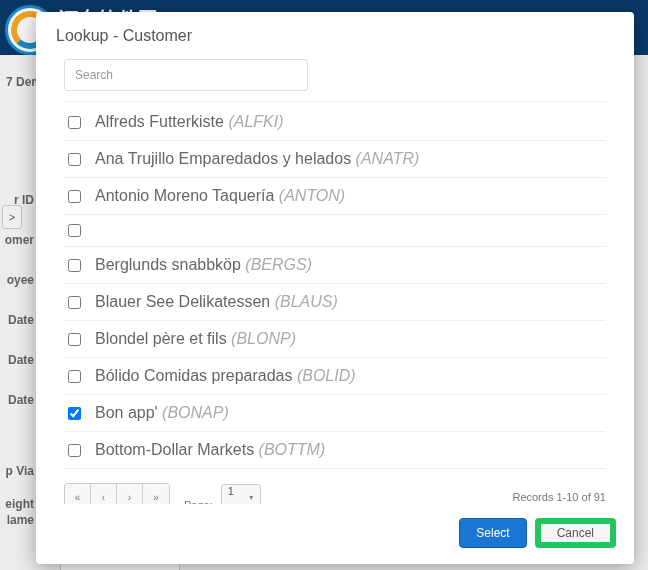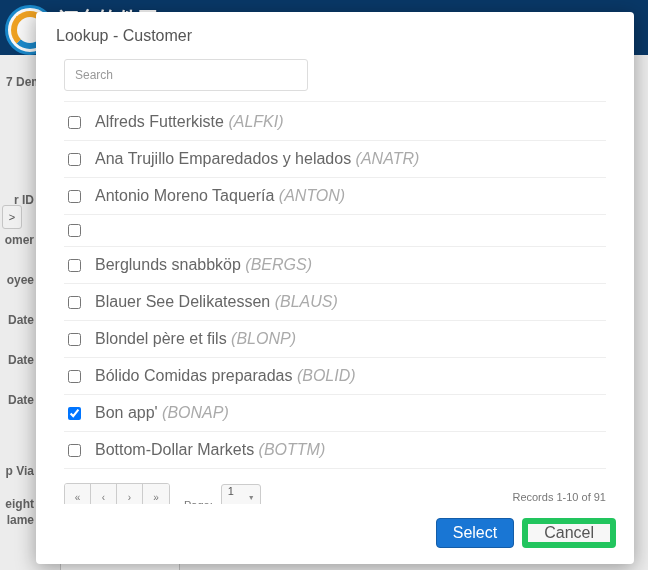--- a/index.html
+++ b/index.html
@@ -33,21 +33,21 @@
 .pager-row { display: flex; align-items: center; padding: 14px 0 0; font-size: 11px; color: #777; }
 .pager-buttons { display: flex; border: 1px solid #ccc; border-radius: 3px; overflow: hidden; }
 .pager-buttons button { width: 26px; height: 26px; background: #f7f7f7; border: none; border-right: 1px solid #ccc; font-size: 10px; color: #777; cursor: pointer; display: flex; align-items: center; justify-content: center; }
 .pager-buttons button:last-child { border-right: none; }
 .page-label { margin: 15px 8px 0 14px; }
 .page-select { width: 40px; height: 26px; border: 1px solid #ccc; border-radius: 3px; background: #f7f7f7; font-size: 11px; color: #555; text-align: left; padding: 0 6px; position: relative; }
 .page-select::after { content: "▼"; font-size: 7px; position: absolute; right: 5px; top: 9px; color: #888; }
 .spacer { flex: 1; }
 .records { color: #777; margin-left: 24px; }
 .modal-footer { padding: 14px 18px 16px; display: flex; justify-content: flex-end; gap: 8px; border-top: 0; }
-.btn { height: 30px; padding: 0 16px; border-radius: 4px; font-size: 16px; cursor: pointer; }
+.btn { height: 30px; padding: 0 16px; border-radius: 4px; font-size: 12px; cursor: pointer; }
 .btn-primary { background: #1976d4; color: #fff; border: 1px solid #145da8; }
 .btn-default { background: #f7f7f7; color: #555; border: 6px solid #22c55e; }
 </style>
 </head>
 <body>
 
 <div class="topbar"></div>
 <div class="watermark-logo"></div>
 <div class="watermark-text">河东软件园</div>
 <div class="watermark-url">www.pc0359.cn</div>

